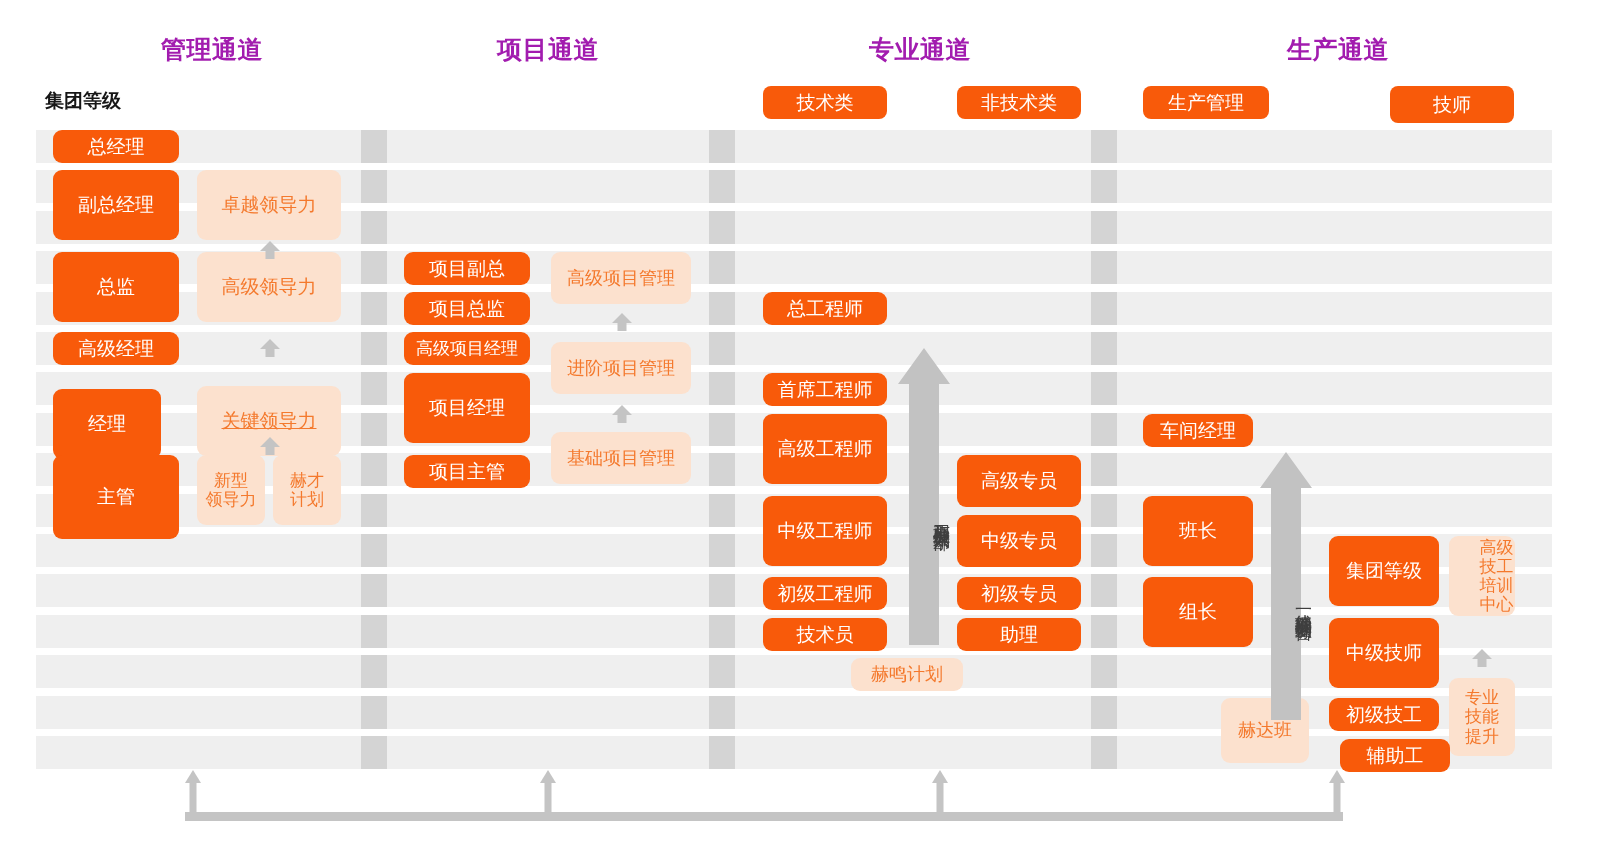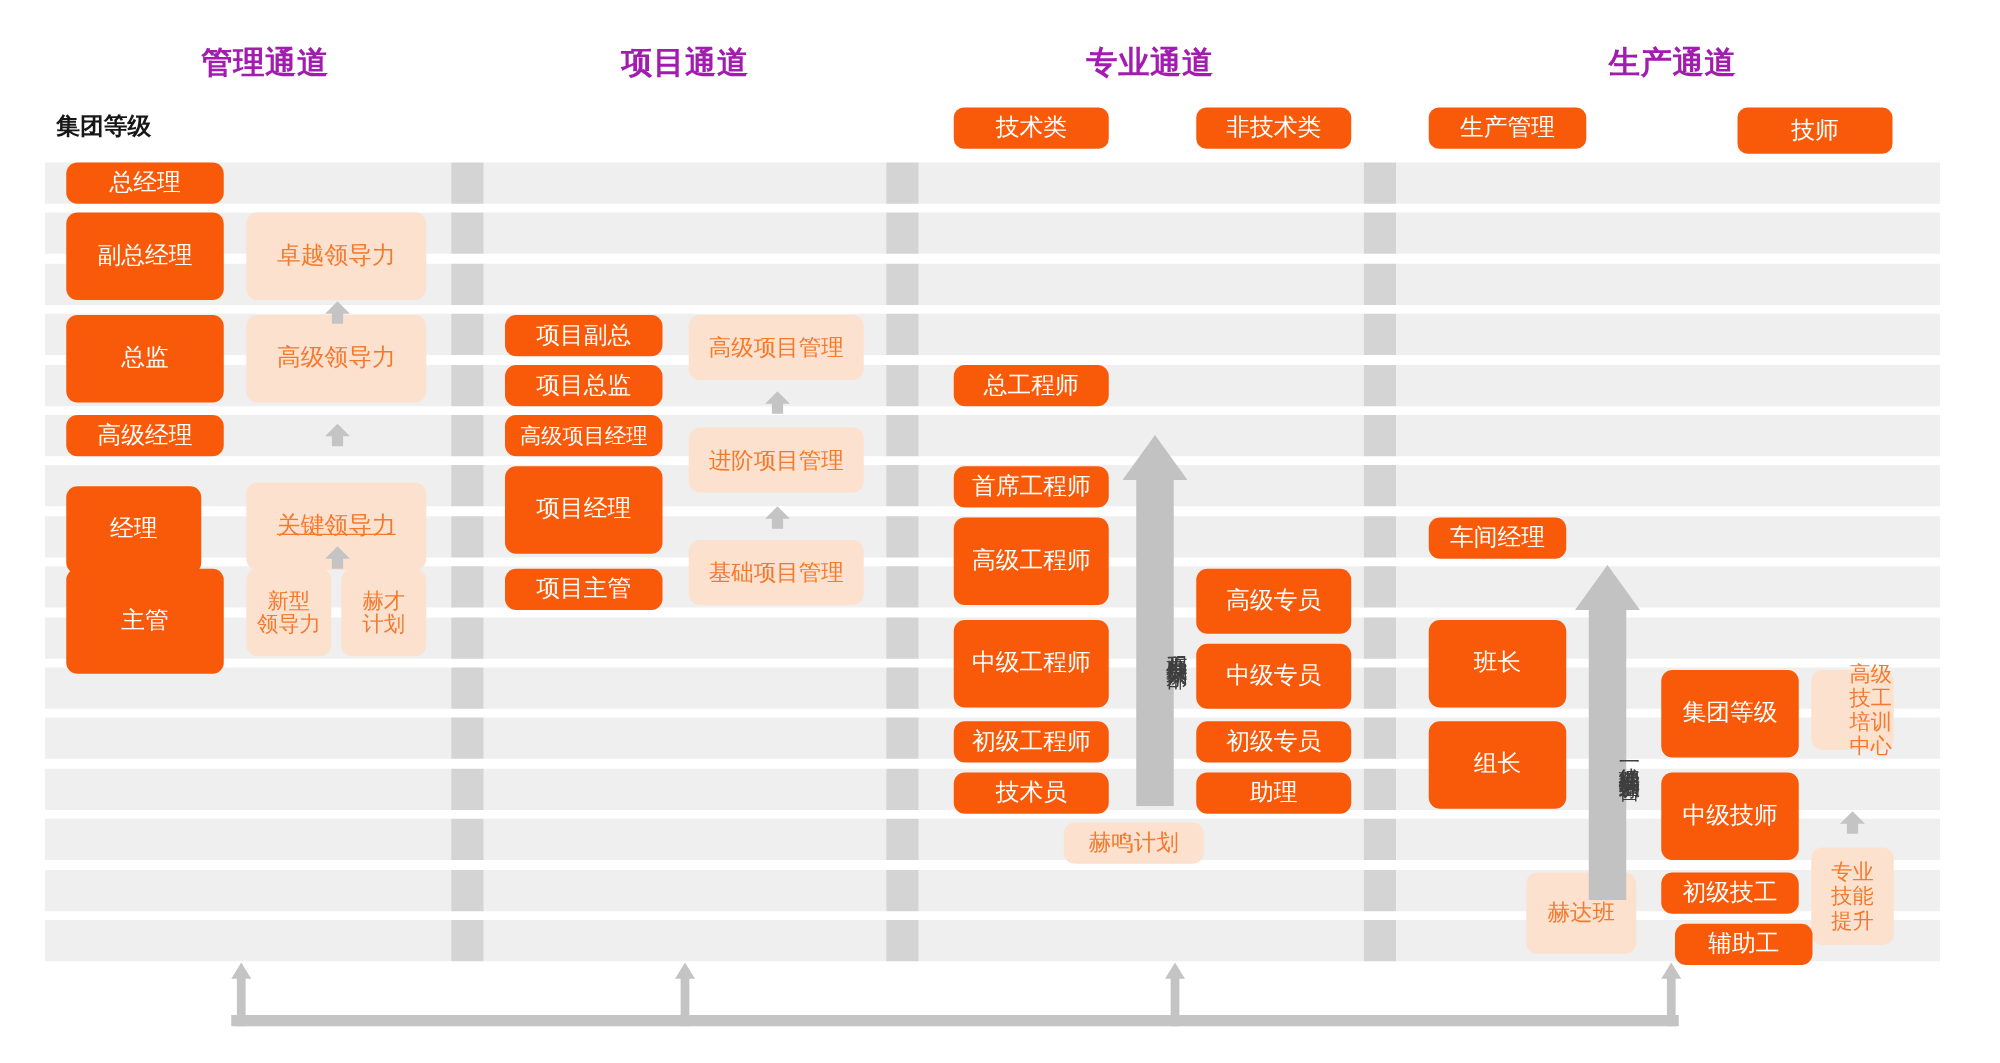--- a/index.html
+++ b/index.html
@@ -245,21 +245,21 @@
       <div class="pill soft" style="left: 197px; top: 386px; width: 144px; height: 70px; font-size: 19px; text-decoration: underline;">关键领导力</div>
       <div class="pill soft" style="left: 197px; top: 455px; width: 68px; height: 70px; font-size: 17px;">新型
 领导力</div>
       <div class="pill soft" style="left: 273px; top: 455px; width: 68px; height: 70px; font-size: 17px;">赫才
 计划</div>
       <div class="pill soft" style="left: 551px; top: 252px; width: 140px; height: 52px; font-size: 18px;">高级项目管理</div>
       <div class="pill soft" style="left: 551px; top: 342px; width: 140px; height: 52px; font-size: 18px;">进阶项目管理</div>
       <div class="pill soft" style="left: 551px; top: 432px; width: 140px; height: 52px; font-size: 18px;">基础项目管理</div>
       <div class="pill soft" style="left: 851px; top: 658px; width: 112px; height: 33px; font-size: 18px;">赫鸣计划</div>
       <div class="pill soft" style="left: 1221px; top: 698px; width: 88px; height: 65px; font-size: 18px;">赫达班</div>
-      <div class="pill soft" style="left: 1449px; top: 536px; width: 66px; height: 64px; font-size: 17px; padding-left: 29px;">高级
+      <div class="pill soft" style="left: 1449px; top: 536px; width: 66px; height: 80px; font-size: 17px; padding-left: 29px;">高级
 技工
 培训
 中心</div>
       <div class="pill soft" style="left: 1449px; top: 678px; width: 66px; height: 78px; font-size: 17px;">专业
 技能
 提升</div>
     </div>
 
   <div id="positions-layer">
       <div class="pill solid" style="left: 53px; top: 130px; width: 126px; height: 33px; font-size: 19px;">总经理</div>

